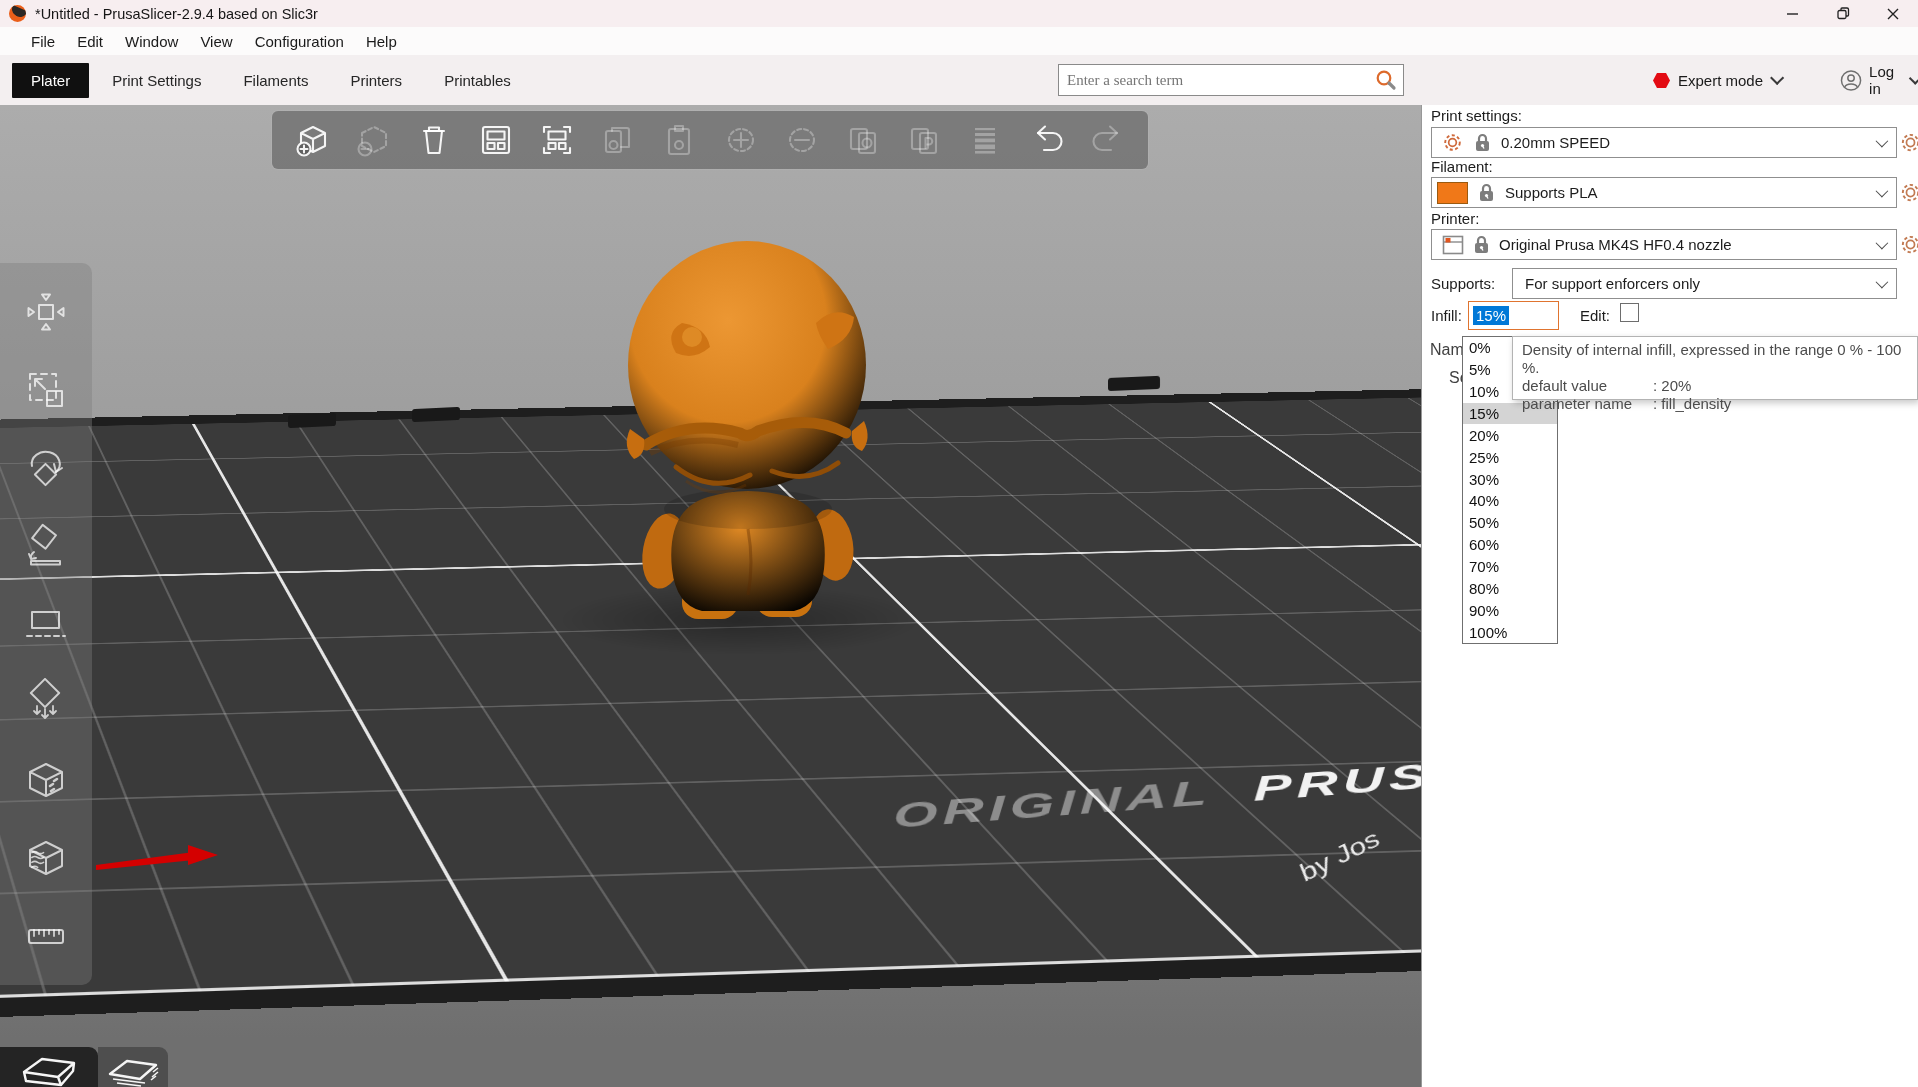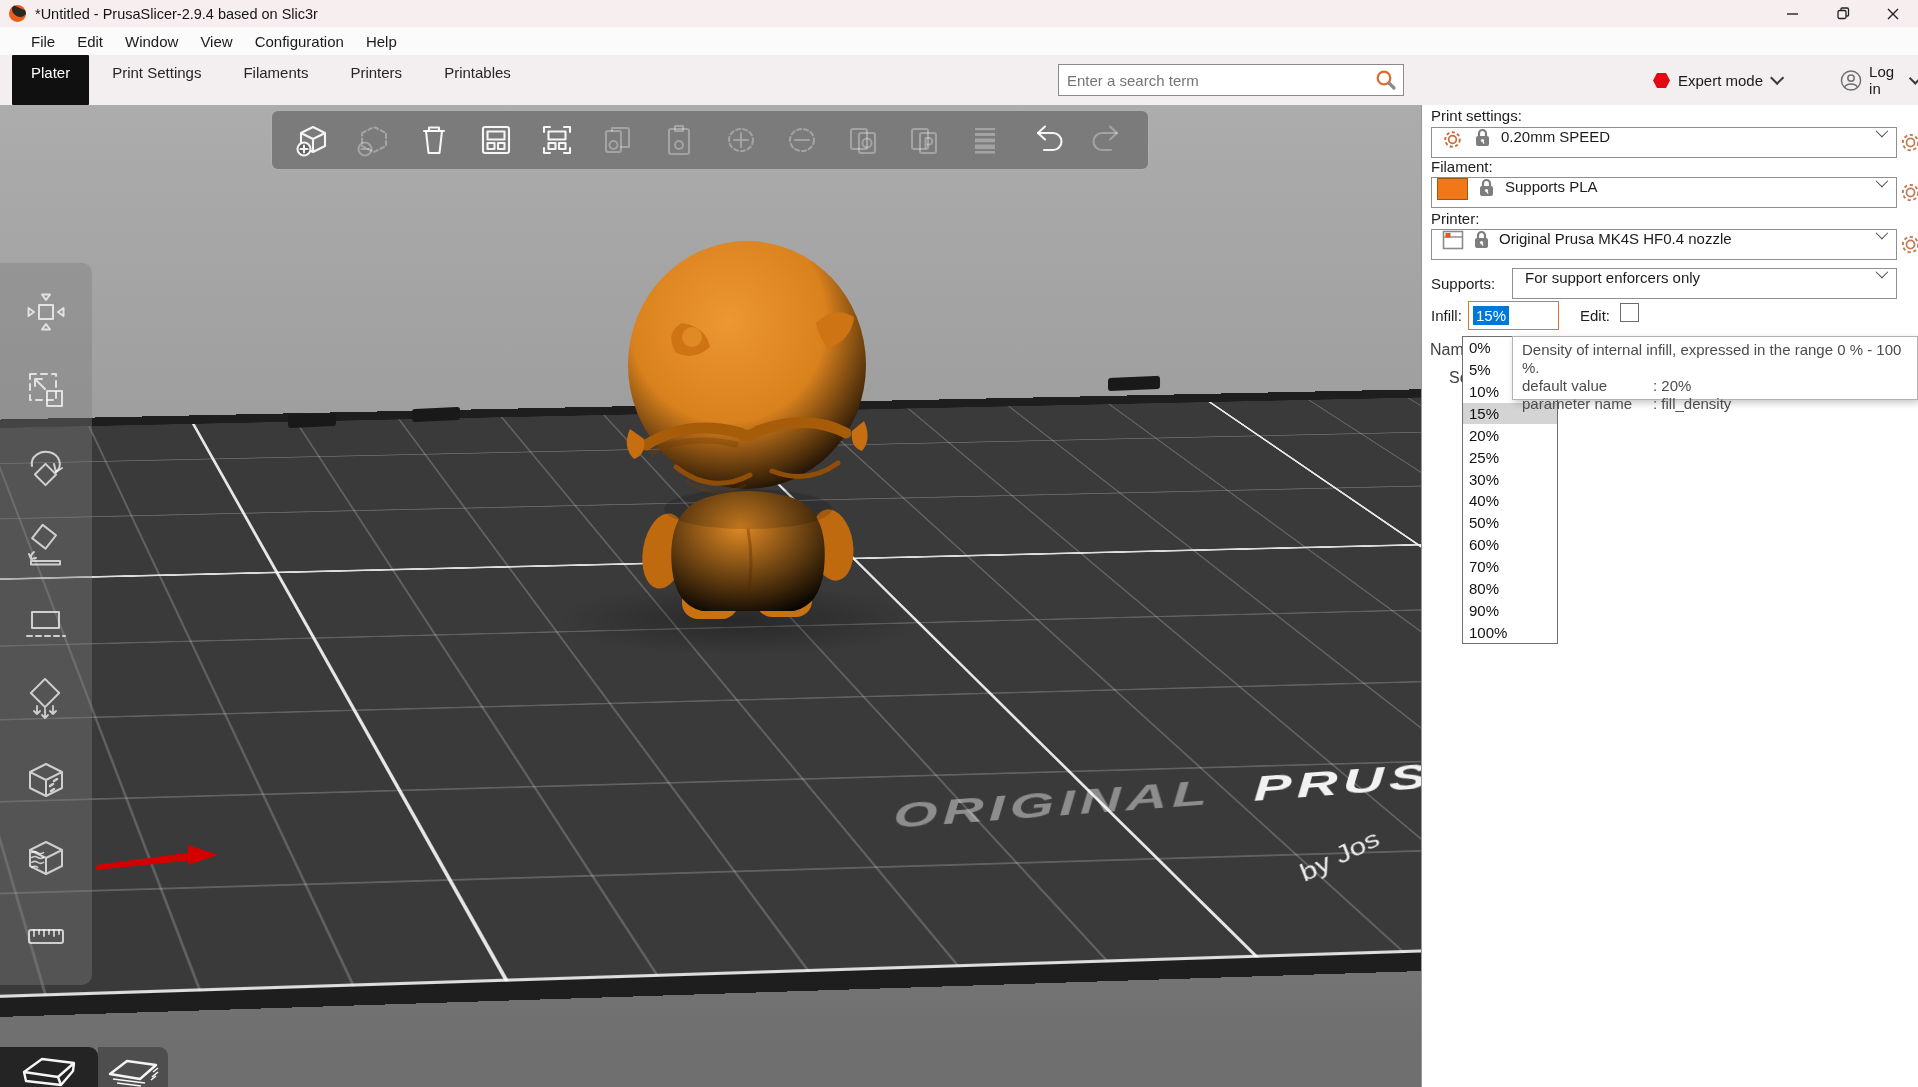--- a/index.html
+++ b/index.html
@@ -9,26 +9,26 @@
 .titlebar{position:absolute;left:0;top:0;width:1918px;height:27px;background:#f7eef0;display:flex;align-items:center}
 .appicon{width:17px;height:17px;border-radius:50%;background:#ea5e19;margin-left:9px;position:relative;overflow:hidden}
 .appicon i{position:absolute;left:3px;top:-4px;width:16px;height:16px;border-radius:50%;background:#2b2724;transform:rotate(35deg);clip-path:polygon(0 55%,100% 35%,100% 100%,0 100%)}
 .wtitle{font-size:14.5px;margin-left:9px;color:#151515}
 .wbtns{margin-left:auto;display:flex;height:27px}
 .wbtn{width:50px;height:27px;display:flex;align-items:center;justify-content:center}
 
 .menubar{position:absolute;left:0;top:27px;width:1918px;height:28px;background:#fcfbfb;display:flex;align-items:center;padding-left:20px}
 .menuitem{font-size:15px;padding:3px 11px;color:#1a1a1a}
 
-.tabbar{position:absolute;left:0;top:55px;width:1918px;height:50px;background:#f3eff0;display:flex;}
+.tabbar{position:absolute;left:0;top:55px;width:1918px;height:50px;background:#f3eff0;display:flex;align-items:center}
 .tab{font-size:15px;color:#262626;padding:9px 0;margin-right:42px;white-space:nowrap}
 .tab.active{background:#101010;color:#fff;padding:9px 19px;margin-left:12px;margin-right:23px;border-radius:1px}
 
 .search{position:absolute;left:1058px;top:64px;width:346px;height:32px;background:#fff;border:1px solid #8a8a8a;display:flex;align-items:center}
-.search input{flex:1;border:none;outline:none;font-size:15px;padding:0 8px;color:#333;background:transparent;font-family:Liberation Sans, sans-serif}
+.search input{flex:1;border:none;outline:none;font-size:15px;padding:0 8px;color:#333;background:transparent;font-family:Liberation Serif, serif}
 .acct{position:absolute;top:64px;height:32px;display:flex;align-items:center;gap:7px;font-size:15px;color:#1a1a1a}
 .chev{width:10px;height:10px;border-right:2px solid #3a3a3a;border-bottom:2px solid #3a3a3a;transform:rotate(45deg) translateY(-3px)}
 
 .viewport{position:absolute;left:0;top:105px;width:1421px;height:982px;overflow:hidden;background:linear-gradient(#acacac,#9d9d9d 35%,#8b8b8b 60%,#6f6f6f 95%)}
 .bedplane{position:absolute;left:-350px;top:322px;width:2800px;height:845px;transform-origin:0 0;transform:perspective(2200px) rotateX(62deg) rotateZ(-2.6deg);background-color:#3a3a3a;border:18px solid #1e1e1e;border-radius:16px;
  background-image:
  repeating-linear-gradient(90deg,rgba(255,255,255,.85) 0 3px,transparent 3px 525px),
  repeating-linear-gradient(0deg,rgba(255,255,255,.8) 0 3px,transparent 3px 525px),
  repeating-linear-gradient(90deg,rgba(255,255,255,.20) 0 1.6px,transparent 1.6px 105px),
  repeating-linear-gradient(0deg,rgba(255,255,255,.20) 0 1.6px,transparent 1.6px 105px);}
@@ -51,21 +51,21 @@
 .lbtn svg{stroke:rgba(255,255,255,.72);fill:none;stroke-width:2;stroke-linejoin:round;stroke-linecap:round}
 .axis{position:absolute;left:96px;top:738px}
 .viewbtns{position:absolute;left:0;top:942px;height:46px;display:flex}
 .vbtn{width:98px;height:46px;display:flex;align-items:center;justify-content:center}
 .vbtn svg{stroke:#f5f5f5;fill:none;stroke-width:2.4;stroke-linejoin:round}
 .vbtn.editor{background:#242424;border-radius:0 9px 0 0}
 .vbtn.preview{background:#4e4e4e;width:70px;border-radius:0 9px 0 0}
 
 .sidepanel{position:absolute;left:1421px;top:105px;width:497px;height:1029px;background:#fff;border-left:1px solid #989898}
 .plabel{position:absolute;font-size:15px;color:#1c1c1c;white-space:nowrap}
-.combo{position:absolute;height:31px;border:1px solid #8f8f8f;background:#fff;display:flex;font-size:15px;color:#1c1c1c}
+.combo{position:absolute;height:31px;border:1px solid #8f8f8f;background:#fff;display:flex;align-items:center;font-size:15px;color:#1c1c1c}
 .combo .ctext{white-space:nowrap;overflow:hidden}
 .combo .cchev{margin-left:auto;margin-right:11px;width:9px;height:9px;border-right:1.8px solid #4a4a4a;border-bottom:1.8px solid #4a4a4a;transform:rotate(45deg) translateY(-2px);flex:none}
 .gearbtn{position:absolute;width:23px;height:23px}
 .swatch{width:31px;height:22px;background:#f07818;border:1px solid #9a5a10;margin-left:5px;flex:none}
 .lock{flex:none}
 .infcombo{position:absolute;left:46px;top:196px;width:91px;height:29px;border:1px solid #e0742f;background:#fff;display:flex;align-items:center;font-size:15px}
 .infsel{background:#0078d7;color:#fff;padding:1px 3px;margin-left:4px}
 .checkbox{position:absolute;left:198px;top:198px;width:19px;height:19px;border:1px solid #6d6d6d;background:#fff}
 .clipped{position:absolute;font-size:16px;color:#404040}
 .ddlist{position:absolute;left:40px;top:231px;width:96px;height:308px;background:#fff;border:1px solid #6f6f6f;z-index:5;display:flex;flex-direction:column}

